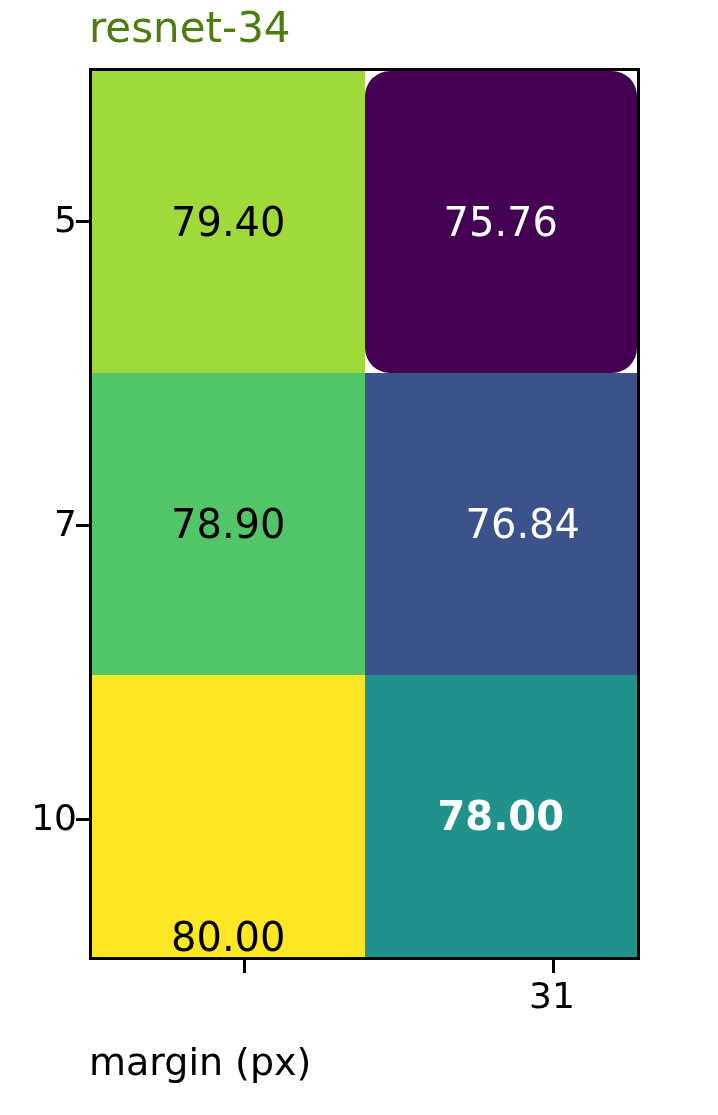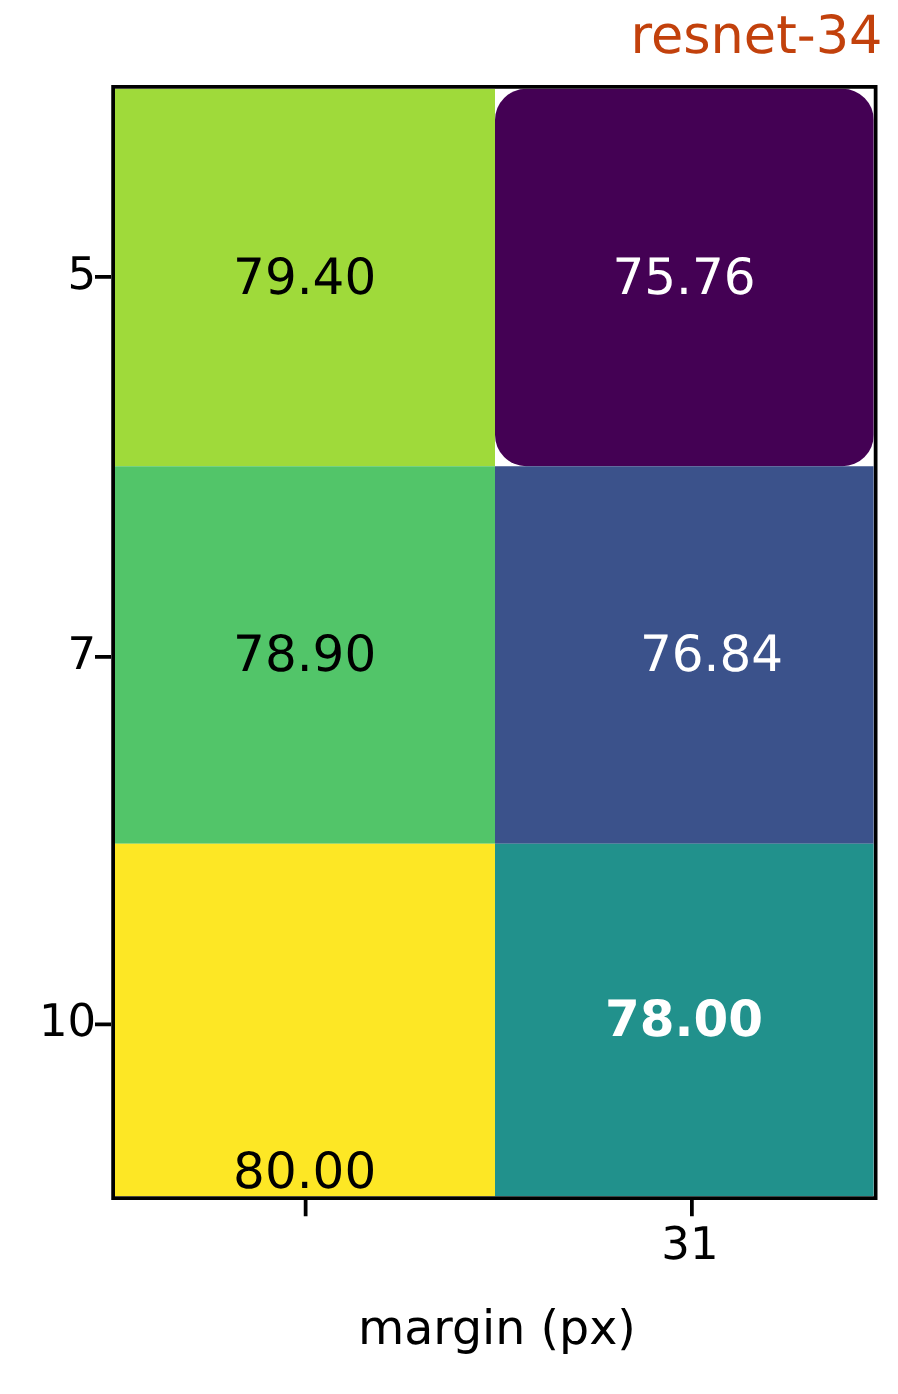--- a/index.html
+++ b/index.html
@@ -22,34 +22,34 @@
     height: 1115px;
     background: #ffffff;
   }
 
   
   #chart-title {
     position: absolute;
     left: 89px;
     top: 2px;
     width: 617px;
-    text-align: right;
+    text-align: left;
     font-size: 42px;
     line-height: 52px;
     letter-spacing: 0px;
-    color: #c2410c;
+    color: #4d7c0f;
     white-space: nowrap;
   }
 
   
   #plot-area {
     position: absolute;
     left: 89px;
     top: 68px;
-    width: 613px;
+    width: 551px;
     height: 892px;
     box-sizing: border-box;
     border: 3px solid #000000;
     background: #ffffff;
     overflow: hidden;
   }
 
   #heatmap-grid {
     position: absolute;
     left: 0;
@@ -111,21 +111,21 @@
     width: 0;
     height: 13px;
     border-left: 3px solid #000000;
   }
 
   #xaxis-title {
     position: absolute;
     left: 89px;
     top: 1040px;
     width: 617px;
-    text-align: center;
+    text-align: left;
     font-size: 38px;
     line-height: 44px;
     color: #000000;
     white-space: nowrap;
   }
 </style>
 </head>
 <body>
 
 <div id="figure">

